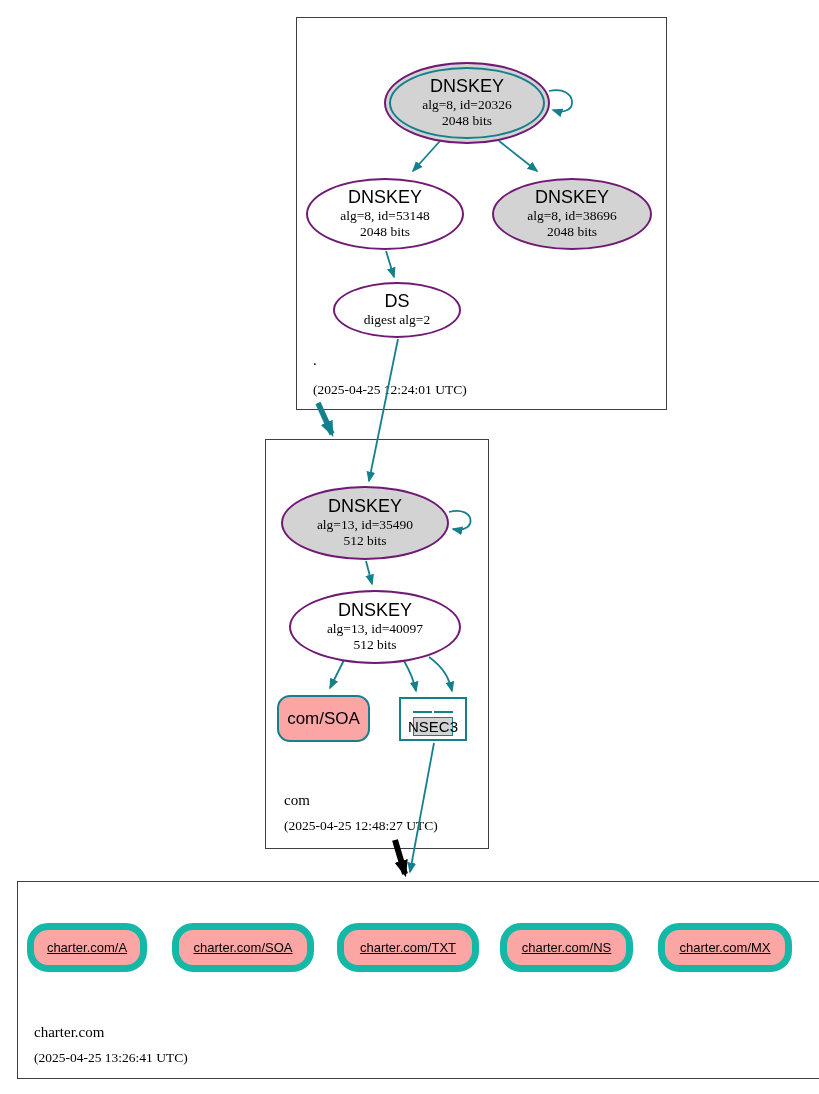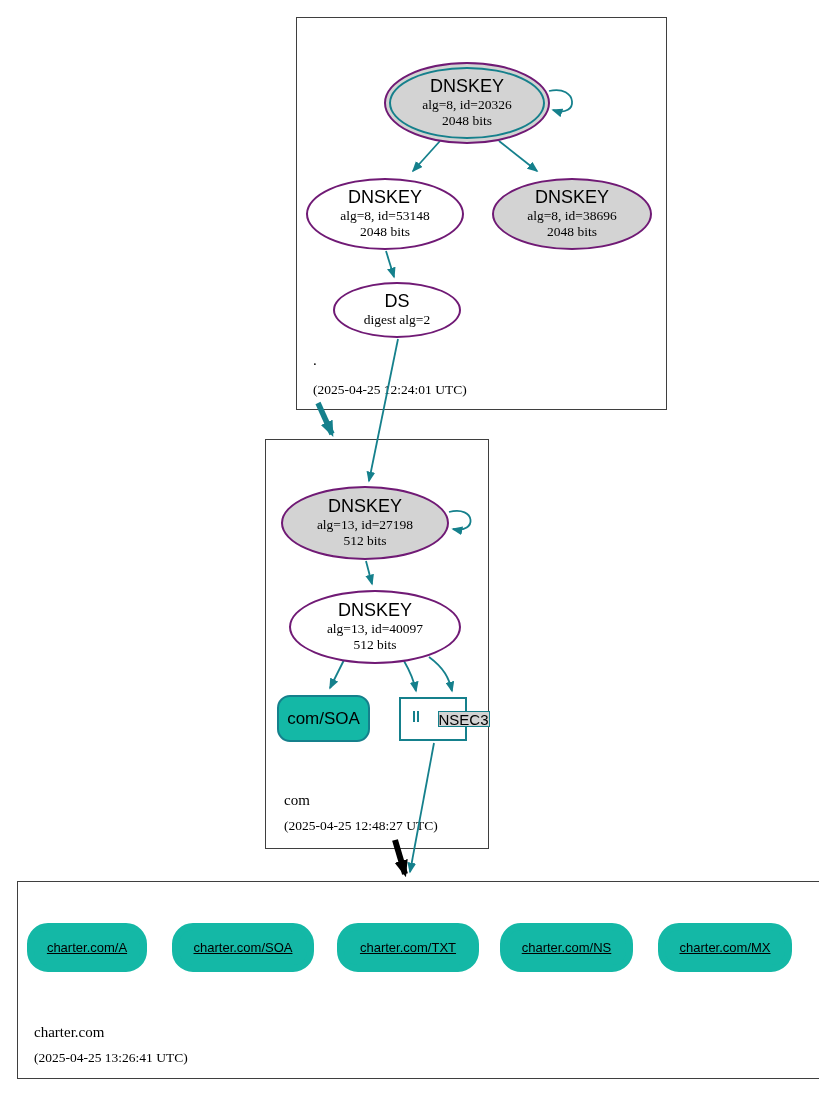--- a/index.html
+++ b/index.html
@@ -19,27 +19,27 @@
 
   
   .node{position:absolute;z-index:10;box-sizing:border-box;}
   .ellipse{border:2px solid #701a75;border-radius:50%;background:#ffffff;
            display:flex;flex-direction:column;align-items:center;justify-content:center;}
   .ellipse.gray{background:#d3d3d3;}
   .ellipse .ring{position:absolute;inset:3px;border:2px solid #15808c;border-radius:50%;pointer-events:none;}
   .nl-title{font-family:"Liberation Sans",sans-serif;font-size:18px;line-height:1.08;color:#000;}
   .nl-detail{font-family:"Liberation Serif",serif;font-size:13.5px;line-height:1.18;color:#000;}
 
-  .rrset{display:flex;align-items:center;justify-content:center;background:#14b8a6;
+  .rrset{display:flex;align-items:center;justify-content:center;background:#fca5a5;
          font-family:"Liberation Sans",sans-serif;color:#000;}
   .rrset-teal{border:2px solid #15808c;border-radius:13px;font-size:17px;}
   .rrset-black{border:7px solid #14b8a6;border-radius:21px;font-size:13px;text-decoration:underline;}
 
-  .nsec3{border:2px solid #15808c;background:#ffffff;display:flex;flex-direction:row;
-         gap:19px;padding:12px;}
+  .nsec3{border:2px solid #15808c;background:#ffffff;display:flex;flex-direction:column;
+         gap:4px;padding:12px;}
   .nsec3-header{display:flex;gap:1.5px;height:11px;}
   .nsec3-cell{flex:1;background:#d3d3d3;border:1px solid #15808c;box-sizing:border-box;}
   .nsec3-body{flex:1;background:#d3d3d3;border:1px solid #15808c;box-sizing:border-box;
               display:flex;align-items:center;justify-content:center;
               font-family:"Liberation Sans",sans-serif;font-size:15px;color:#000;}
 </style>
 </head>
 <body>
 
 <div class="zone-box" style="left:296px;top:17px;width:369px;height:391px;">
@@ -105,21 +105,21 @@
   <div class="nl-detail">2048 bits</div>
 </div>
 
 <div class="node ellipse" style="left:333px;top:282px;width:128px;height:56px;">
   <div class="nl-title">DS</div>
   <div class="nl-detail">digest alg=2</div>
 </div>
 
 <div class="node ellipse gray" style="left:281px;top:486px;width:168px;height:74px;">
   <div class="nl-title">DNSKEY</div>
-  <div class="nl-detail">alg=13, id=27198</div>
+  <div class="nl-detail">alg=13, id=35490</div>
   <div class="nl-detail">512 bits</div>
 </div>
 
 <div class="node ellipse" style="left:289px;top:590px;width:172px;height:74px;">
   <div class="nl-title">DNSKEY</div>
   <div class="nl-detail">alg=13, id=40097</div>
   <div class="nl-detail">512 bits</div>
 </div>
 
 <div class="node rrset rrset-teal" style="left:277px;top:695px;width:93px;height:47px;">com/SOA</div>

